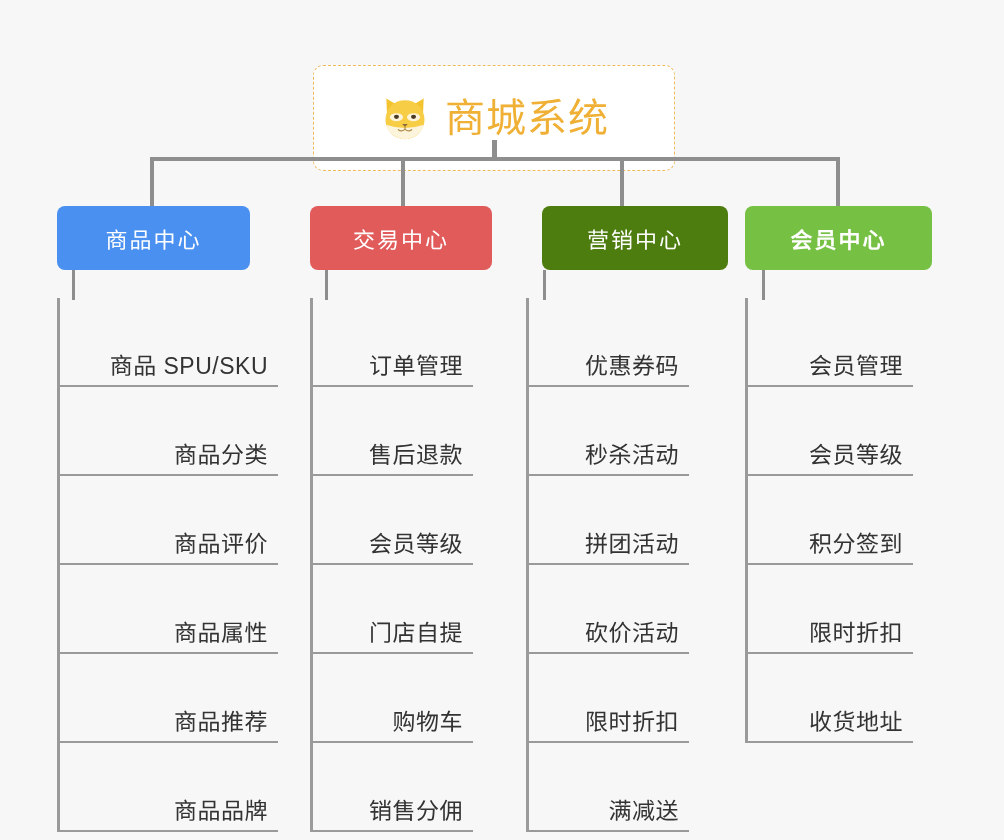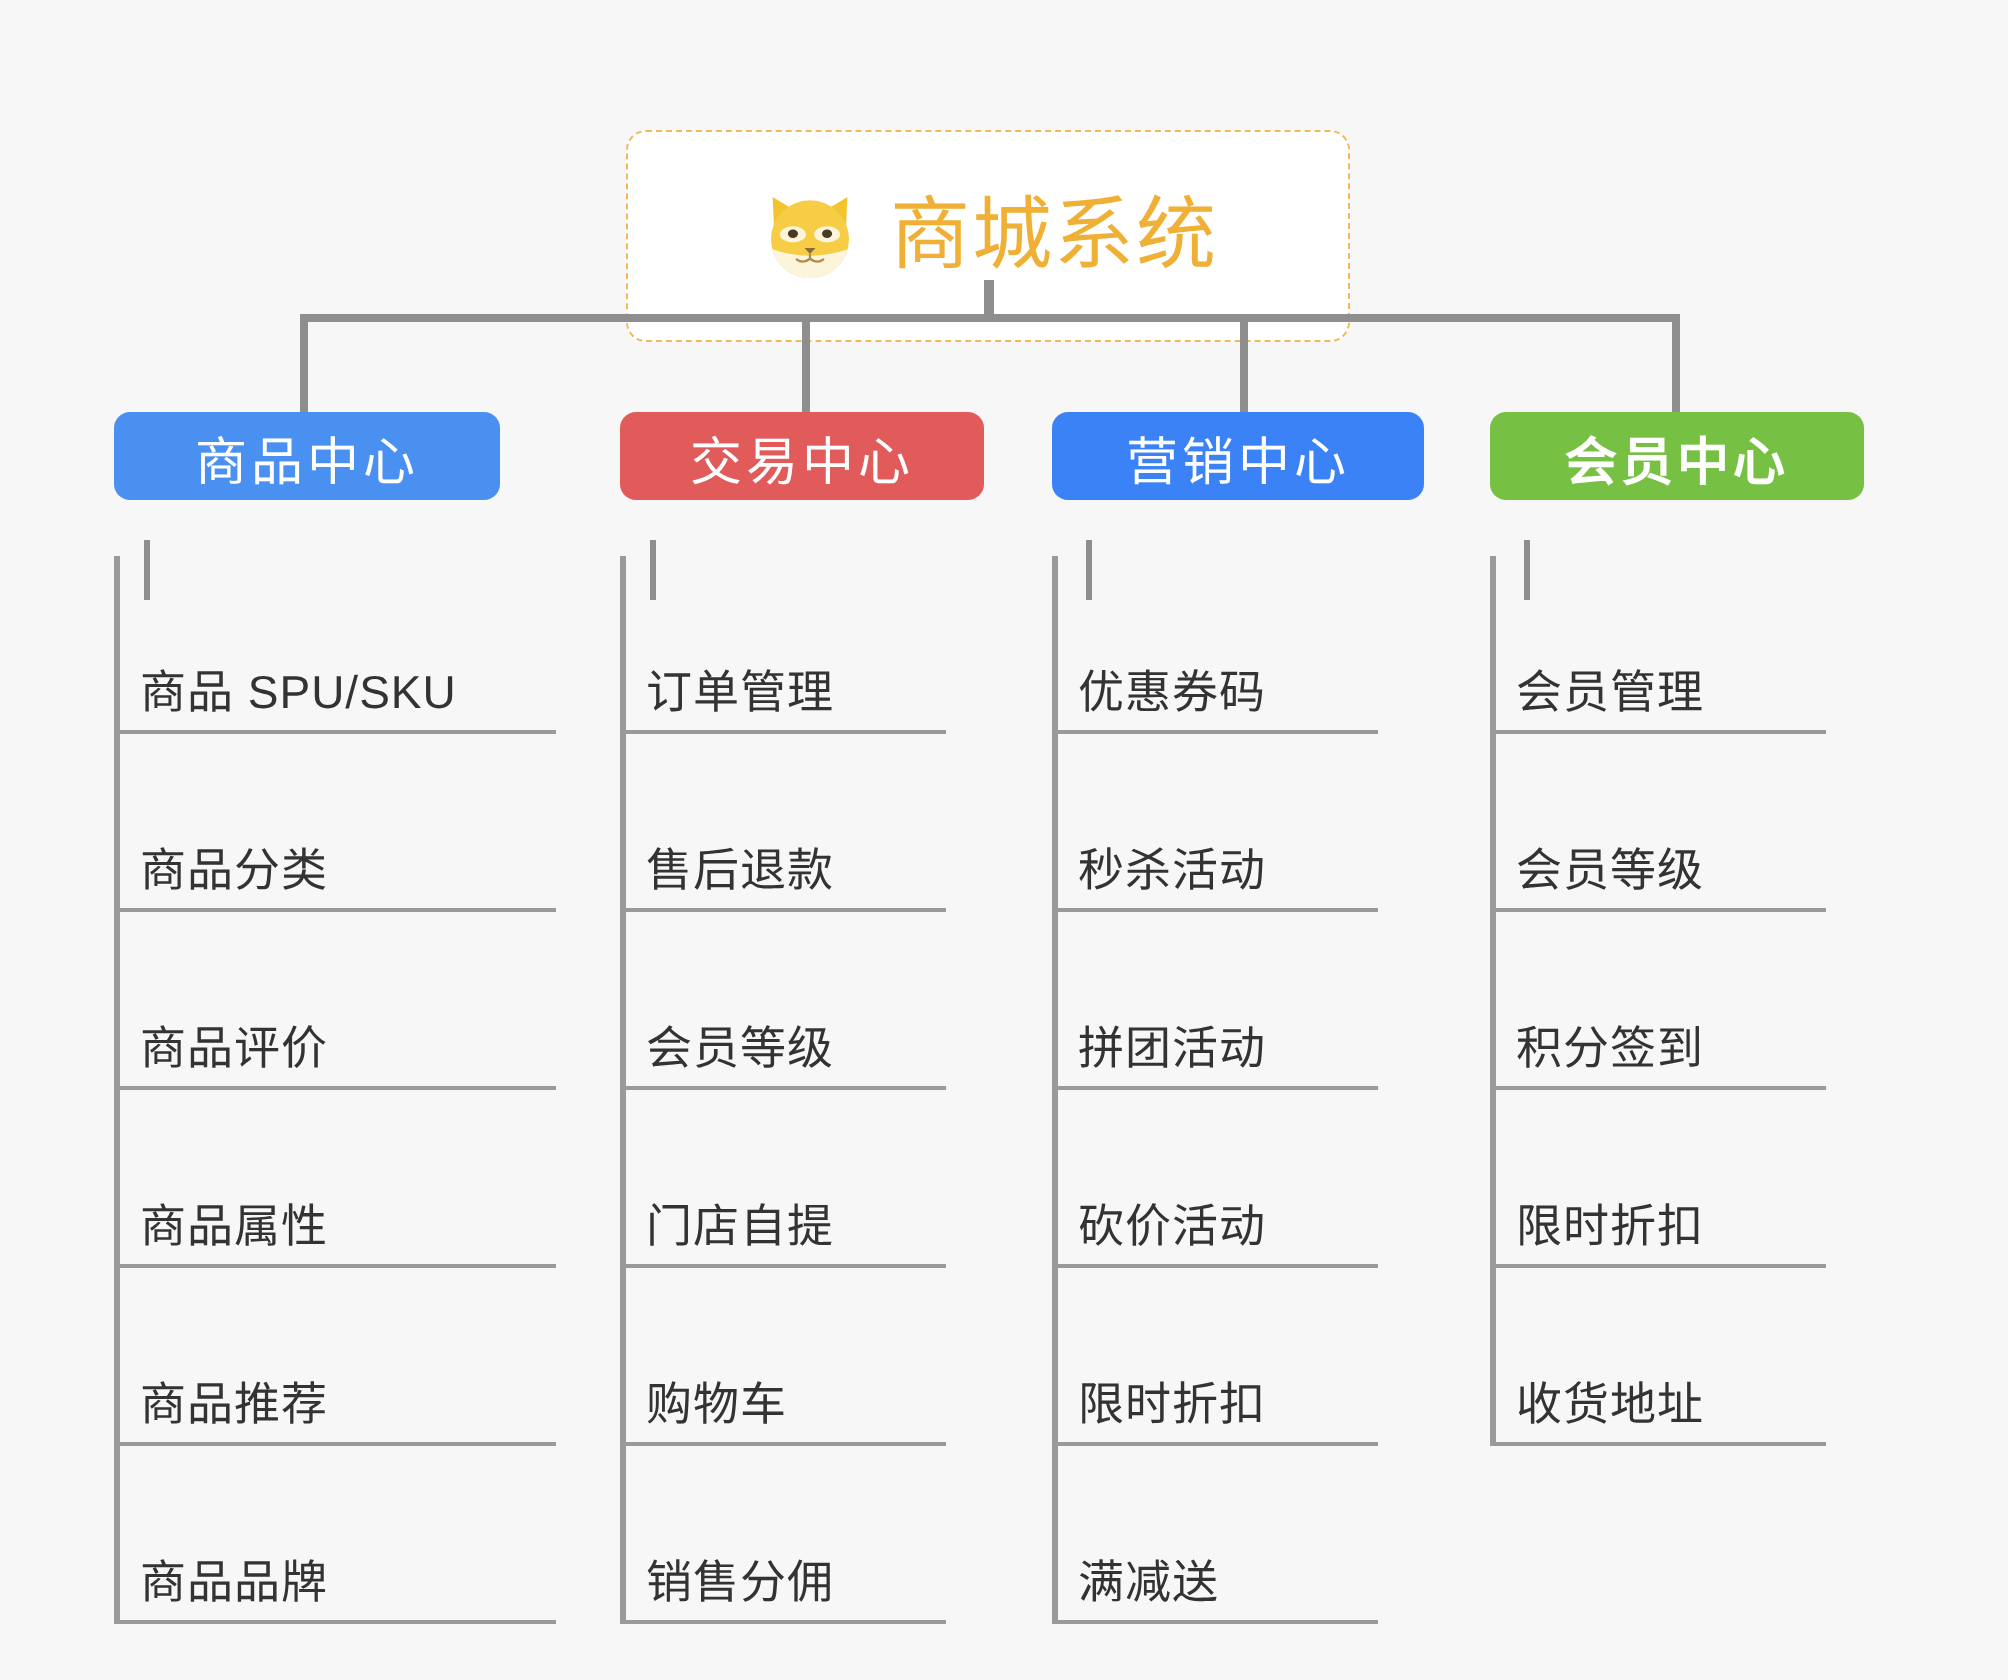--- a/index.html
+++ b/index.html
@@ -61,45 +61,45 @@
   .conn-v { width: 4px; }
   .conn-h { height: 4px; }
 
   
   .column {
     position: absolute;
     top: 206px;
   }
   .cat-box {
     box-sizing: border-box;
-    height: 44px;
+    height: 64px;
     border-radius: 8px;
     display: flex;
     align-items: center;
     justify-content: center;
     color: #ffffff;
-    font-size: 26px;
+    font-size: 22px;
     letter-spacing: 2px;
     white-space: nowrap;
   }
 
   .leaf-list {
     position: relative;
     margin-top: 28px;
     border-left: 3px solid #9a9a9a;
     padding-left: 0;
   }
   .leaf-item {
     position: relative;
     height: 89px;
     box-sizing: border-box;
     border-bottom: 2px solid #9a9a9a;
     display: flex;
     align-items: flex-end;
-    justify-content: flex-start;
+    justify-content: flex-end;
     padding-bottom: 4px;
   }
   .leaf-item:last-child { border-bottom: 2px solid #9a9a9a; }
   .leaf-label {
     font-size: 23px;
     color: #333333;
     white-space: nowrap;
     letter-spacing: 0.5px;
     line-height: 1.2;
     padding: 0 10px;
@@ -212,21 +212,21 @@
       <div class="leaf-item">
           <span class="leaf-label">购物车</span>
         </div>
       <div class="leaf-item">
           <span class="leaf-label">销售分佣</span>
         </div>
     </div>
   </div>
 
   <div class="column col-2">
-    <div class="cat-box" style="background: #3b82f6;">
+    <div class="cat-box" style="background: #4d7c0f; margin-left: 16px;">
       <span>营销中心</span>
     </div>
     <div class="leaf-list">
       <div class="leaf-item">
           <span class="leaf-label">优惠券码</span>
         </div>
       <div class="leaf-item">
           <span class="leaf-label">秒杀活动</span>
         </div>
       <div class="leaf-item">

